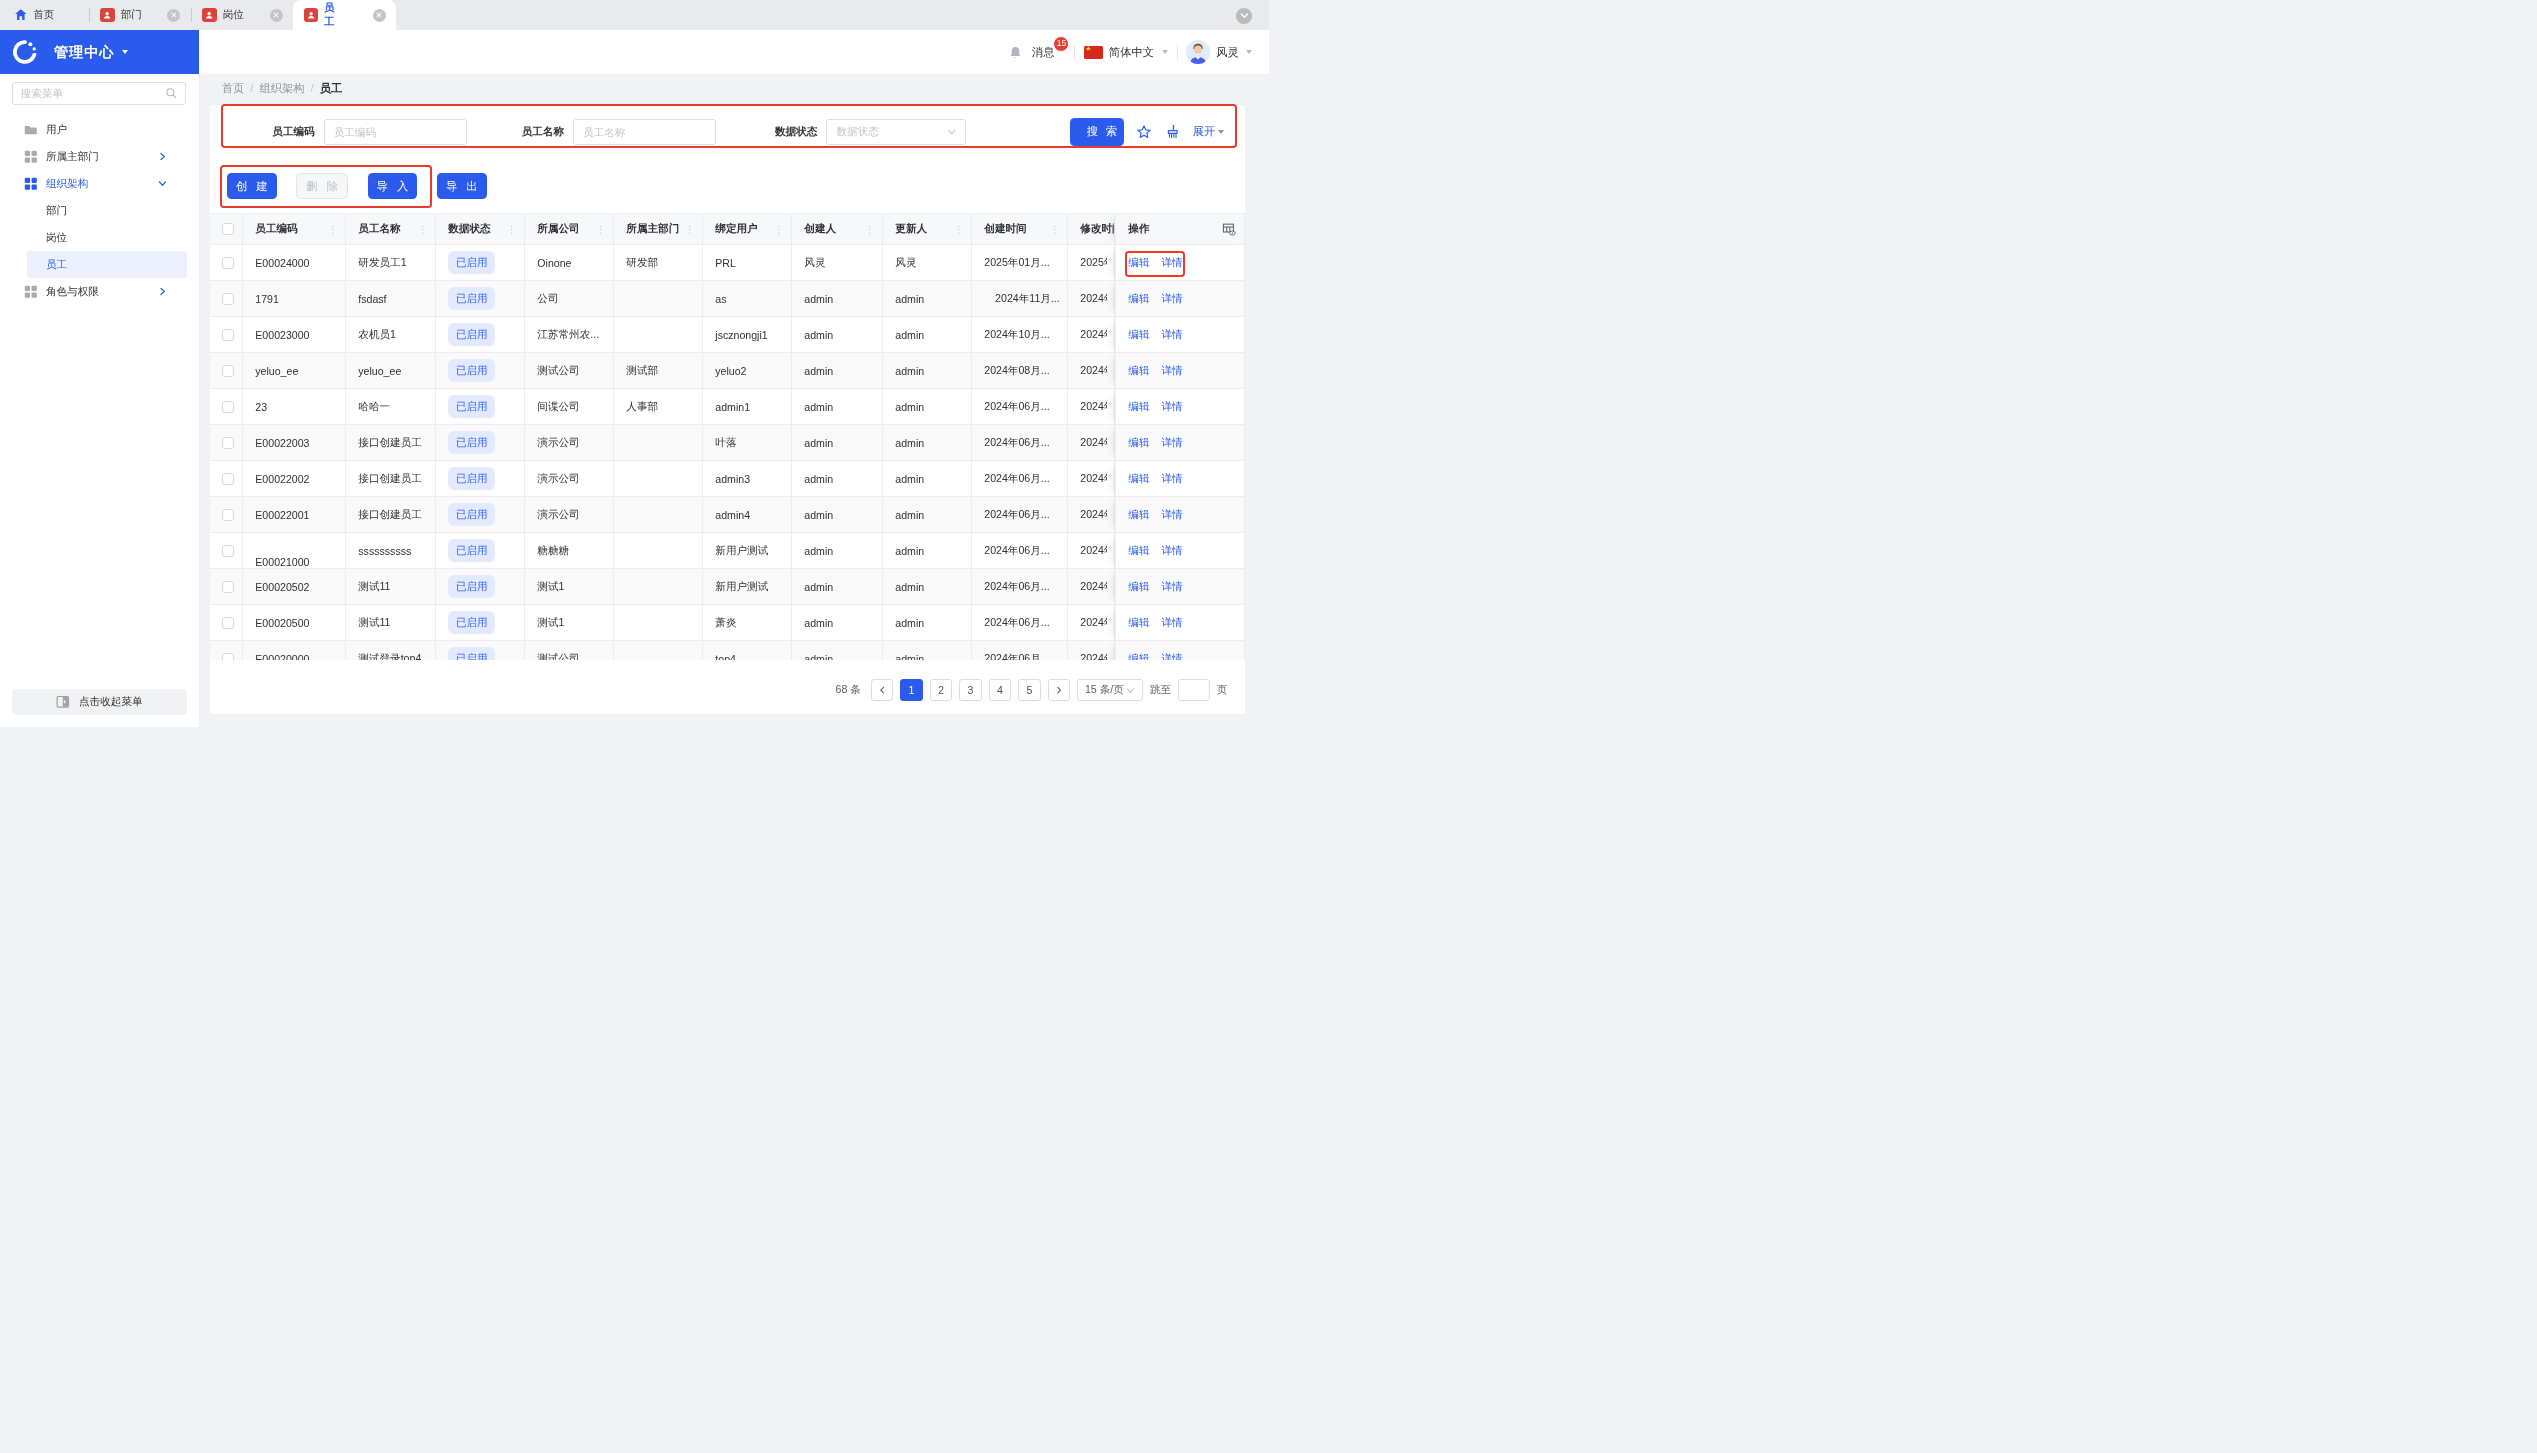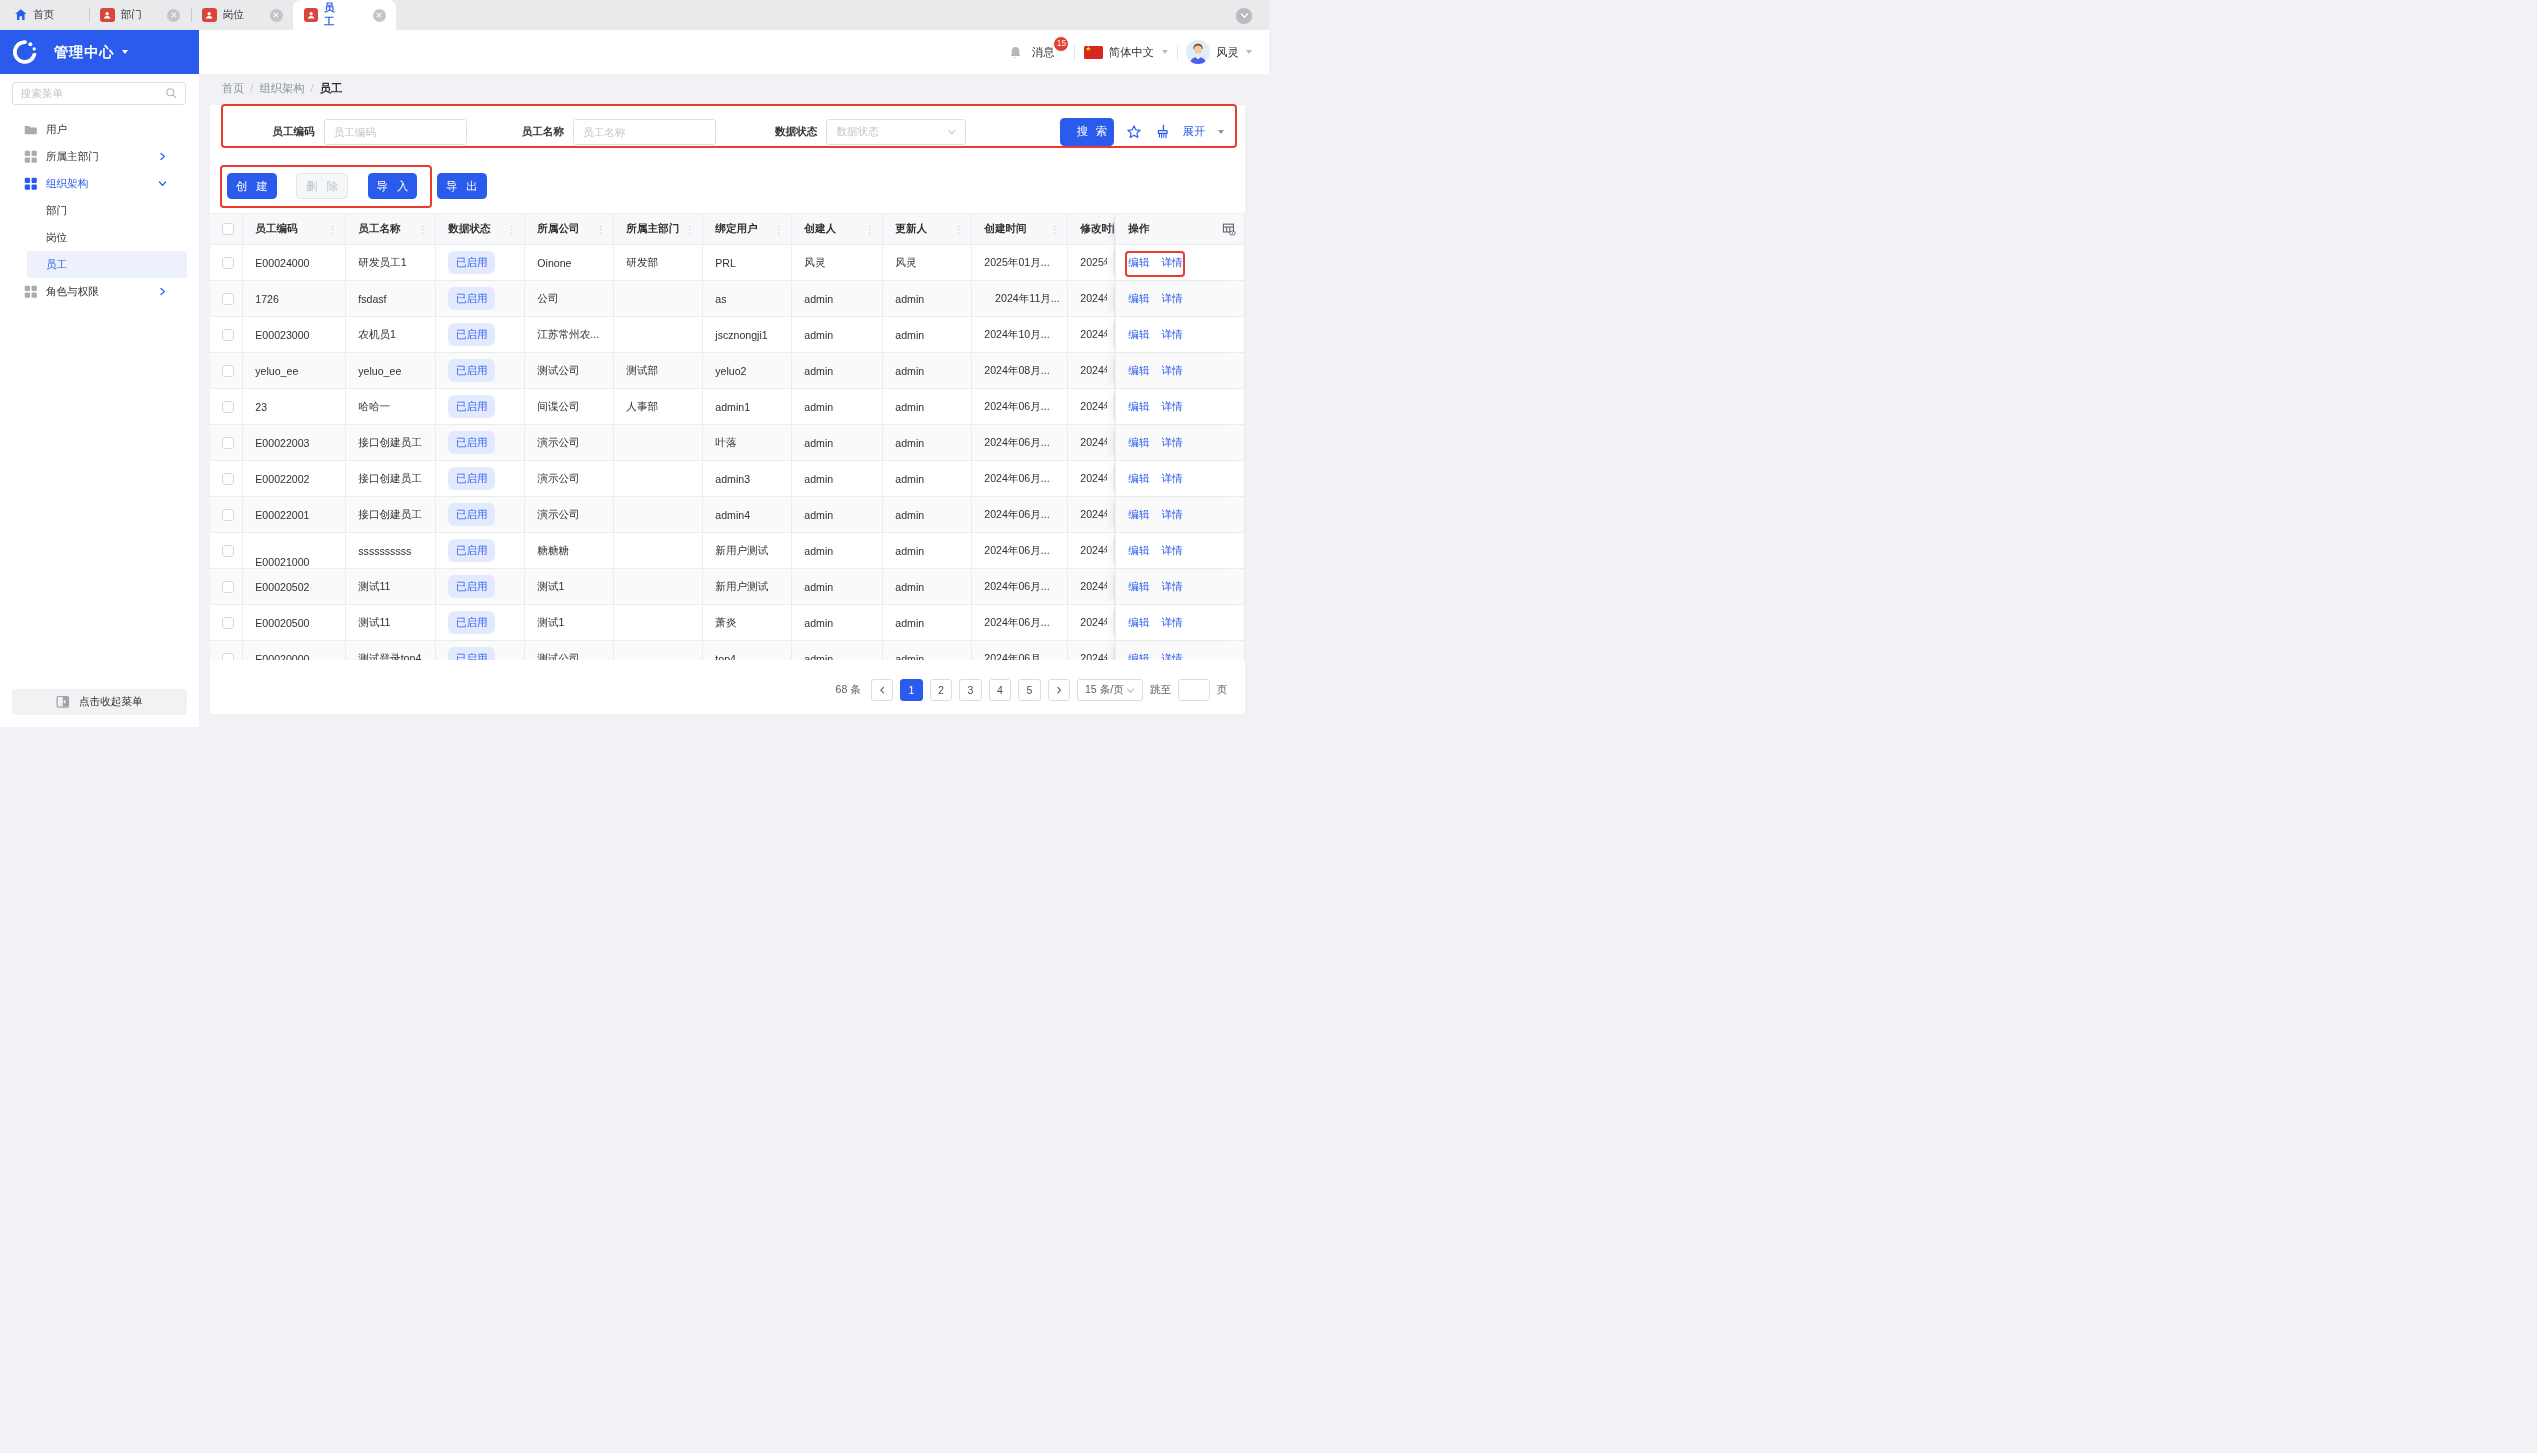--- a/index.html
+++ b/index.html
@@ -73,21 +73,21 @@
   .fld-input { width:143px; height:26px; border:0.8px solid #dcdfe6; border-radius:3px; padding:0 9px;
     font-size:10.6px; color:#303133; outline:none; font-family:inherit; }
   .fld-input::placeholder { color:#c0c4cc; }
   .fld-select { width:140px; height:26px; border:0.8px solid #dcdfe6; border-radius:3px; padding:0 9px;
     display:flex; align-items:center; justify-content:space-between; color:#c0c4cc; cursor:pointer; background:#fff; }
   .f1 { margin-left:62px; } .f2 { margin-left:55px; } .f3 { margin-left:59px; }
   .search-actions { margin-left:auto; margin-right:21px; display:flex; align-items:center; gap:12px; }
   .btn-search { width:54px; height:28px; background:#2b5bec; color:#fff; border:none; border-radius:4.5px;
     font-size:11.3px; cursor:pointer; font-family:inherit; letter-spacing:2.3px; padding-left:13px; }
   .icon-btn { width:16.6px; height:16.6px; cursor:pointer; display:flex; align-items:center; justify-content:center; }
-  .expand-link { color:#2b5bec; font-size:11.3px; cursor:pointer; display:flex; align-items:center; gap:13px; }
+  .expand-link { color:#2b5bec; font-size:11.3px; cursor:pointer; display:flex; align-items:center; gap:3px; }
   .expand-caret { width:0; height:0; border-left:3.8px solid transparent; border-right:3.8px solid transparent;
     border-top:4.5px solid #8a93ad; margin-top:1.5px; }
   
   .toolbar { position:absolute; left:16.6px; top:68px; display:flex; gap:19.6px; }
   .btn { min-width:42px; height:26px; border-radius:4.5px; font-size:11.3px; letter-spacing:3px; padding:0 6px 0 9px;
     cursor:pointer; border:none; font-family:inherit; }
   .btn.primary { background:#2b5bec; color:#fff; }
   .btn.disabled { background:#f6f7f9; color:#bcc0c6; border:0.8px solid #e2e5e9; cursor:not-allowed; }
   
   .table-wrap { position:absolute; left:0; top:108px; width:1035px; height:447px; overflow:hidden; }
@@ -461,21 +461,21 @@
           <div class="tcell col-action" style="width: 130px;">
             <span class="action-link">编辑</span>
             <span class="action-link">详情</span>
           </div>
         </div>
         <div class="trow tbody-row stripe">
           <div class="tcell" style="width: 33px;">
             <span class="checkbox"></span>
           </div>
           <div class="tcell" style="width: 103px;">
-            <span class="cell-text">1726</span>
+            <span class="cell-text">1791</span>
           </div>
           <div class="tcell" style="width: 90px;">
             <span class="cell-text">fsdasf</span>
           </div>
           <div class="tcell" style="width: 89px;">
             <span class="badge">已启用</span>
           </div>
           <div class="tcell" style="width: 89px;">
             <span class="cell-text">公司</span>
           </div>

